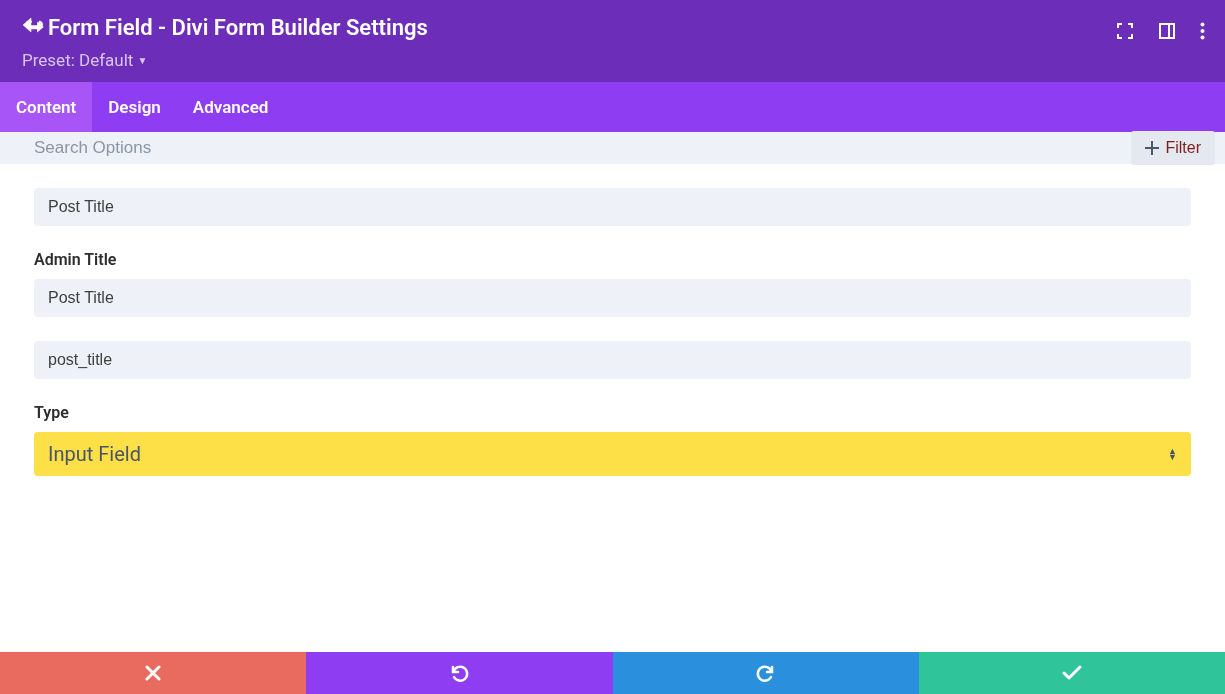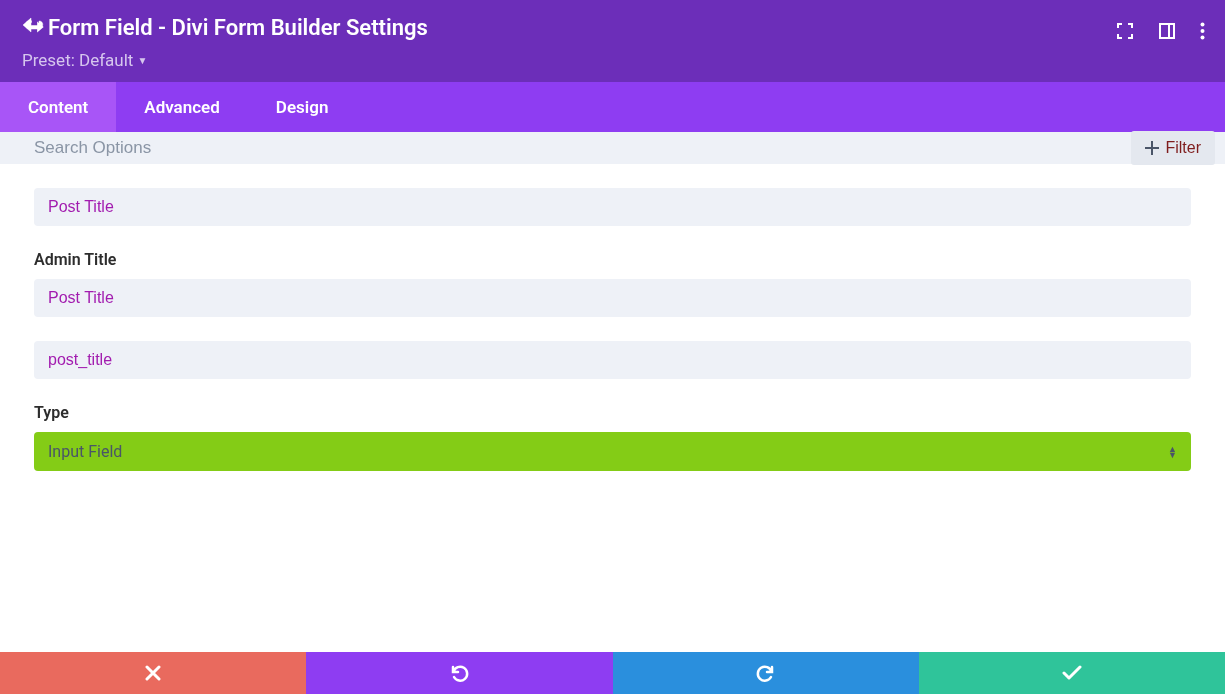--- a/index.html
+++ b/index.html
@@ -45,21 +45,21 @@
     cursor: pointer;
     display: inline-flex;
     align-items: center;
     gap: 4px;
   }
   .tabs {
     background: #8e3df2;
     display: flex;
   }
   .tab {
-    padding: 15px 28px;
+    padding: 15px 16px;
     color: #fff;
     font-size: 17px;
     font-weight: 600;
     cursor: pointer;
   }
   .tab.active {
     background: #a855f7;
   }
   .search-row {
     background: #eef1f7;
@@ -116,33 +116,33 @@
     margin-bottom: 10px;
     display: block;
   }
   .field-input {
     width: 100%;
     background: #eef1f7;
     border: none;
     border-radius: 4px;
     padding: 10px 14px;
     font-size: 16px;
-    color: #a21caf;
+    color: #404040;
     outline: none;
   }
   .field-select-wrap {
     position: relative;
   }
   .field-select {
     width: 100%;
-    background: #84cc16;
+    background: #fde047;
     border: none;
     border-radius: 4px;
     padding: 10px 14px;
-    font-size: 16px;
+    font-size: 20px;
     color: #4a5568;
     outline: none;
     appearance: none;
     cursor: pointer;
   }
   .select-arrows {
     position: absolute;
     right: 14px;
     top: 50%;
     transform: translateY(-50%);
@@ -218,22 +218,22 @@
     </span>
   </div>
   <div class="preset">
     <span>Preset: Default</span>
     <span class="caret-down">▼</span>
   </div>
 </div>
 
 <div class="tabs">
   <div class="tab active">Content</div>
+  <div class="tab">Design</div>
   <div class="tab">Advanced</div>
-  <div class="tab">Design</div>
 </div>
 
 <div class="search-row">
   <input class="search-input" placeholder="Search Options" style="">
   <button class="filter-btn">
     <svg width="14" height="14" viewBox="0 0 14 14">
         <path d="M6 0h2v6h6v2H8v6H6V8H0V6h6z" fill="#4a5568"></path>
       </svg>
     <span>Filter</span>
   </button>

